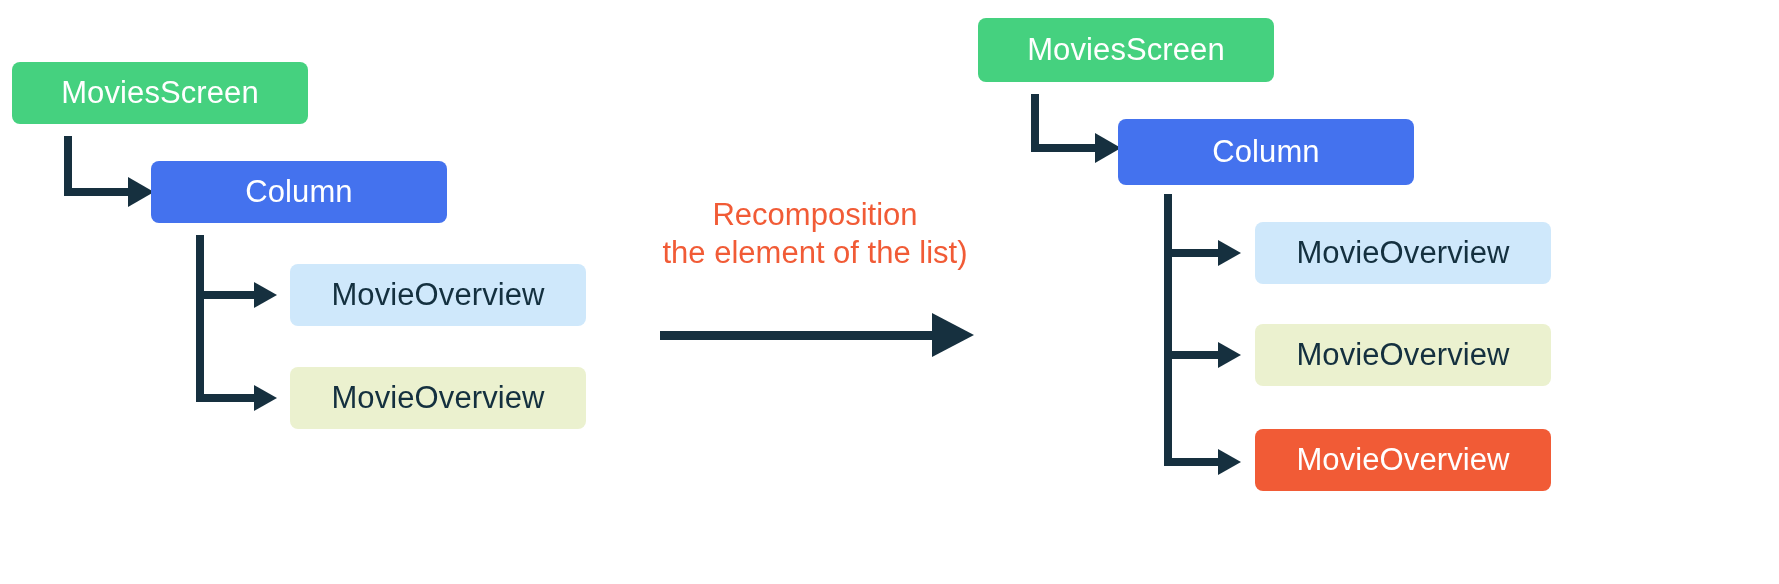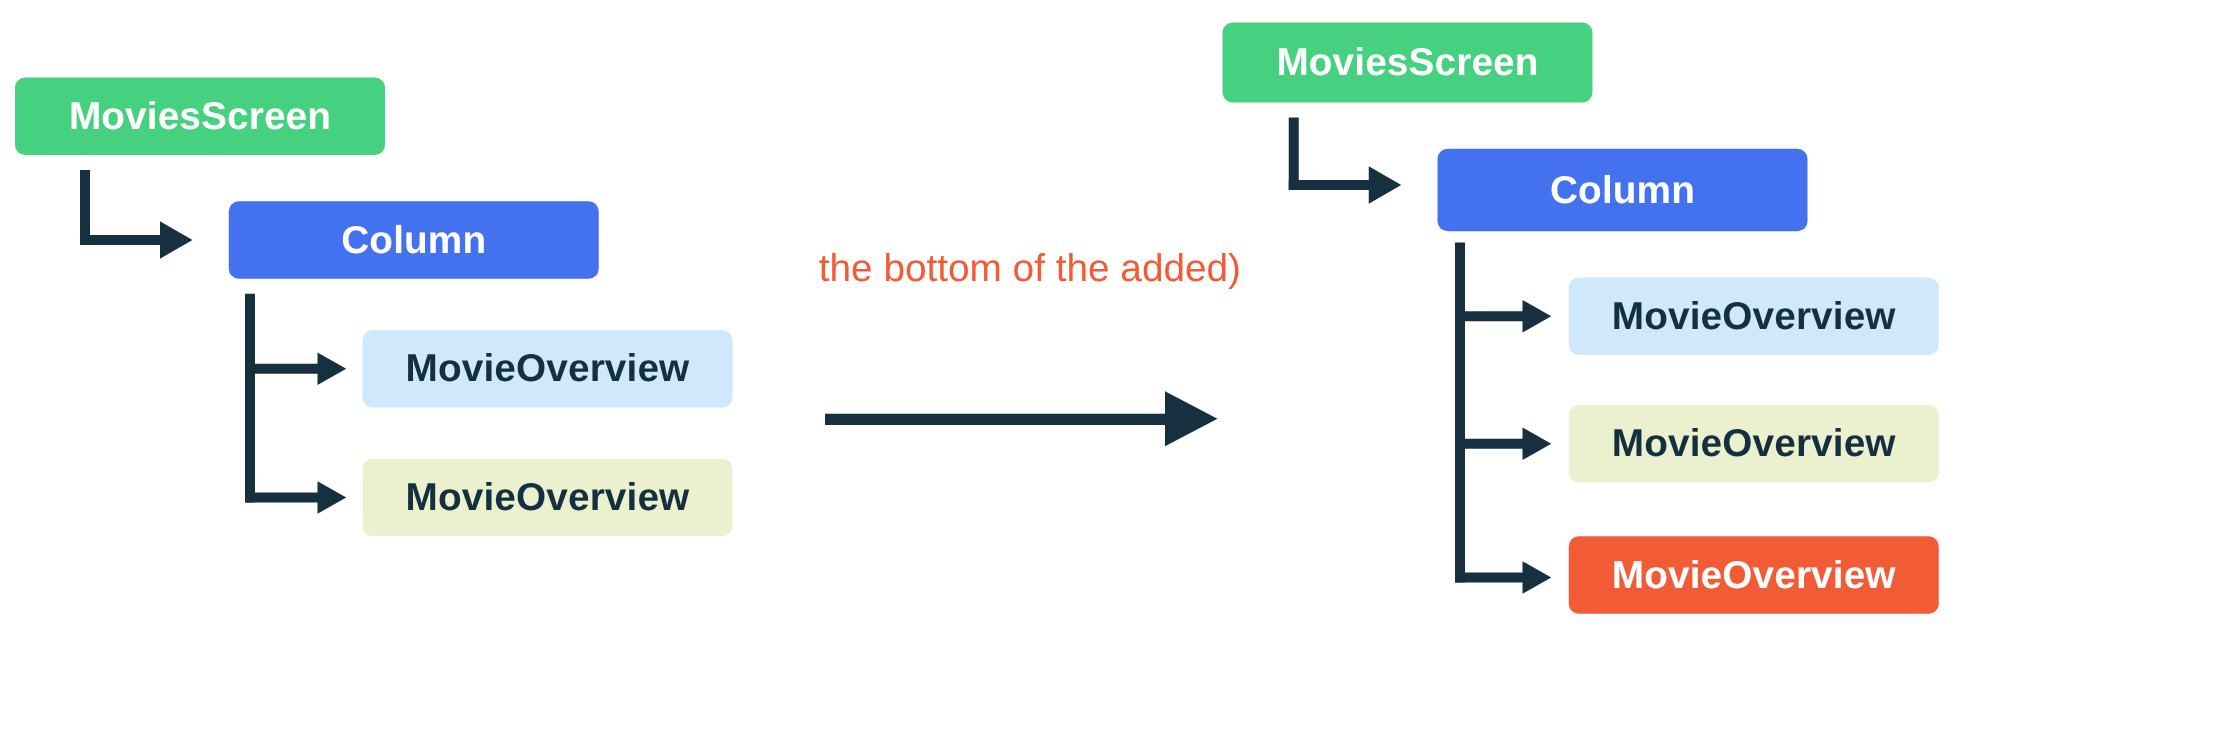--- a/index.html
+++ b/index.html
@@ -24,25 +24,25 @@
     position: absolute;
     box-sizing: border-box;
     display: flex;
     align-items: center;
     justify-content: center;
     border-radius: 8px;
     font-size: 31px;
     line-height: 1.1;
     letter-spacing: 0.1px;
     white-space: nowrap;
-    font-weight: 700;
+    font-weight: 400;
   }
 
   .node.screen   { background: #45d17f; color: #ffffff; }
-  .node.column   { background: #4472ee; color: #ffffff; margin-left: 32px; }
+  .node.column   { background: #4472ee; color: #ffffff; }
   .node.ov-blue  { background: #cfe8fb; color: #14303f; }
   .node.ov-lime  { background: #ebf1cf; color: #14303f; }
   .node.ov-orange{ background: #f15b36; color: #ffffff; }
 
   
   .vline {
     position: absolute;
     background: #16303f;
   }
   .hline {
@@ -111,21 +111,22 @@
 
   <div class="hline" style="left:196px; top:291px; width:66px; height:8px;"></div>
   <div class="arrowhead small" style="left:254px; top:282px;"></div>
   <div class="node ov-blue" style="left:290px; top:264px; width:296px; height:62px;">MovieOverview</div>
 
   <div class="hline" style="left:196px; top:394px; width:66px; height:8px;"></div>
   <div class="arrowhead small" style="left:254px; top:385px;"></div>
   <div class="node ov-lime" style="left:290px; top:367px; width:296px; height:62px;">MovieOverview</div>
 
   <div class="transition-label" style="left:655px; top:196px; width:320px;">
-    <span>the bottom of the added)</span>
+    <span>Recomposition</span>
+    <span>the element of the list)</span>
   </div>
 
   <div class="big-arrow-shaft" style="left:660px; top:331px; width:278px; height:9px;"></div>
   <div class="big-arrow-head" style="left:932px; top:313px;"></div>
 
   <div class="node screen" style="left:978px; top:18px; width:296px; height:64px;">MoviesScreen</div>
 
   <div class="vline" style="left:1031px; top:94px; width:8px; height:58px;"></div>
   <div class="hline" style="left:1031px; top:144px; width:74px; height:8px;"></div>
   <div class="arrowhead" style="left:1095px; top:133px;"></div>

